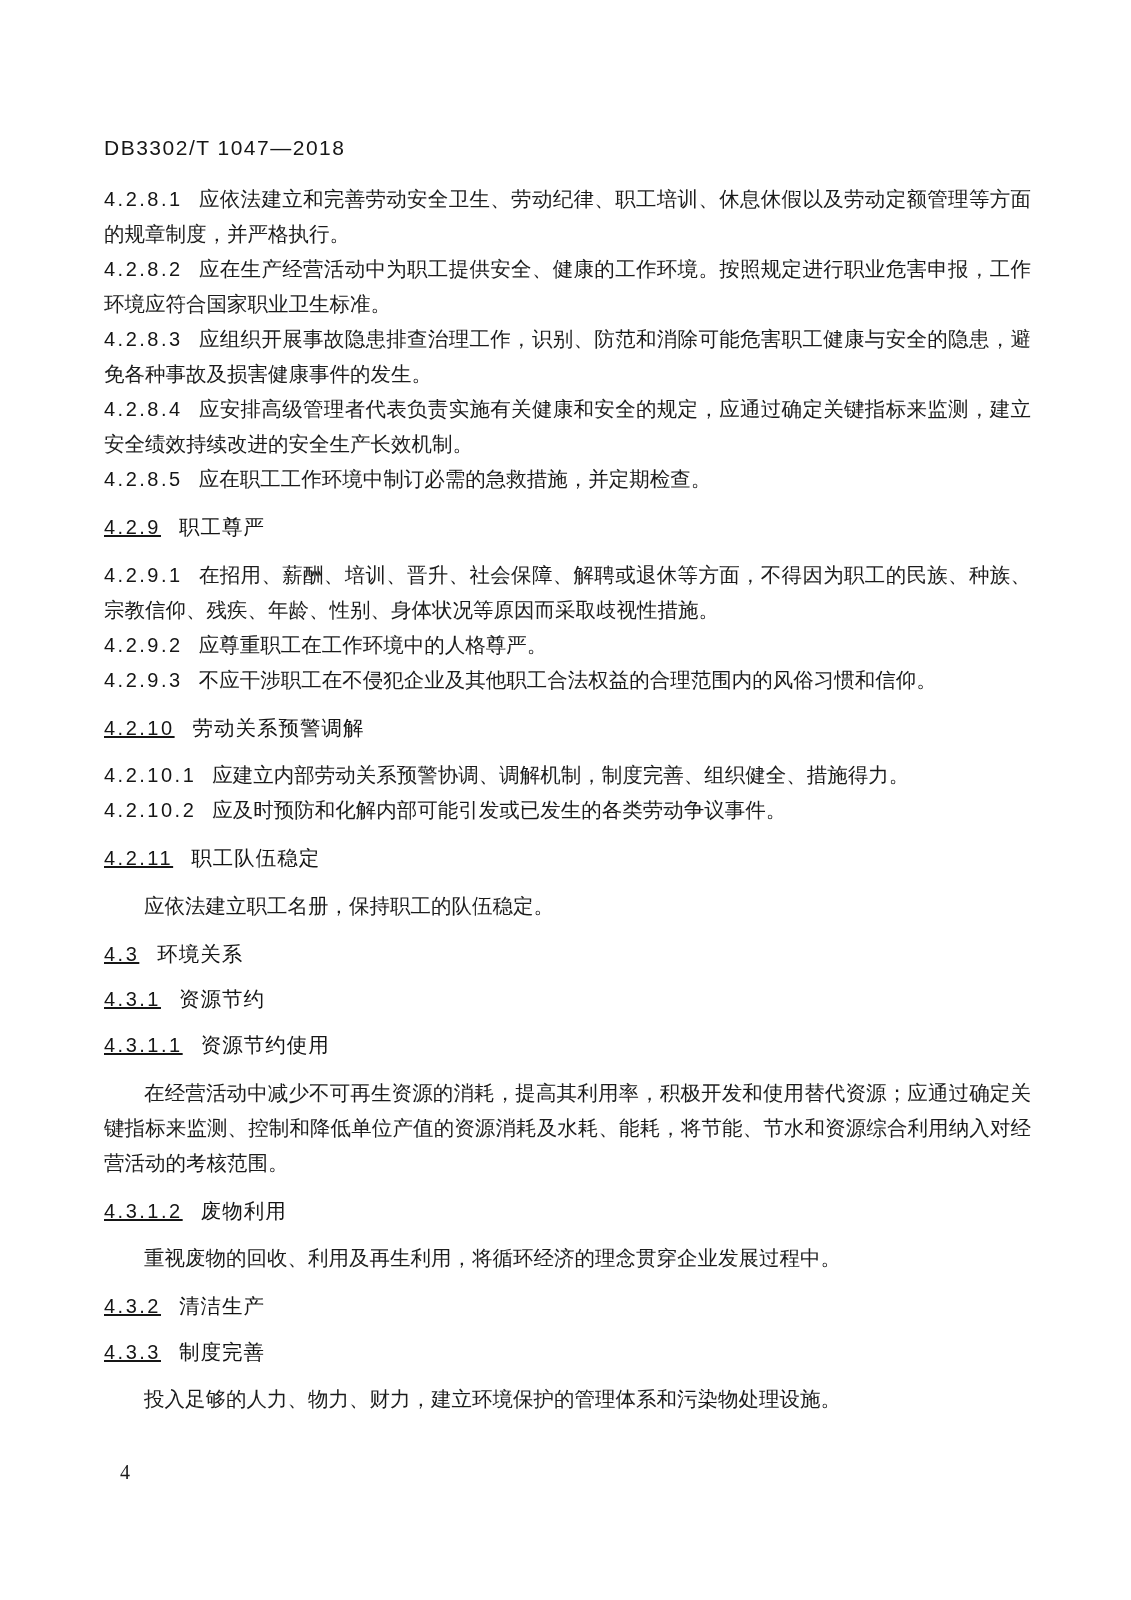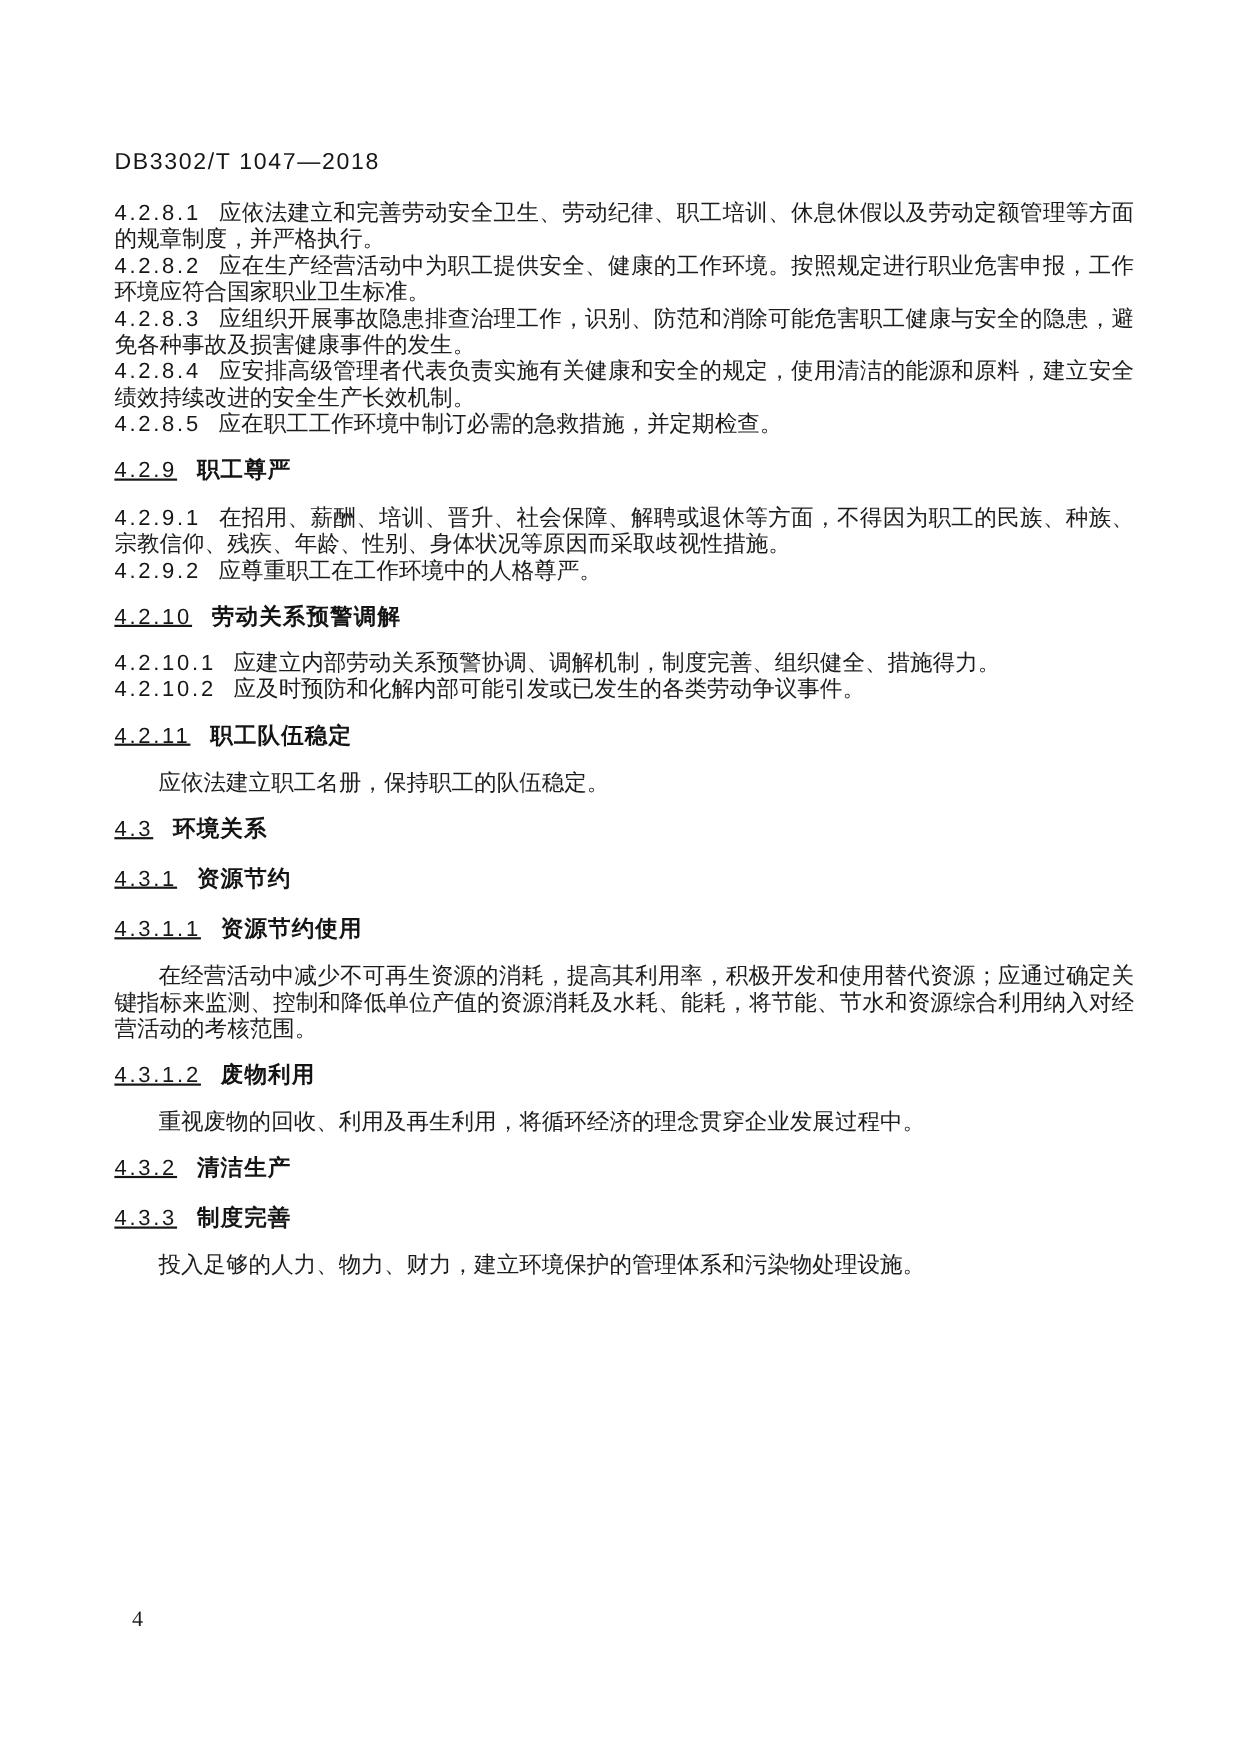--- a/index.html
+++ b/index.html
@@ -30,21 +30,21 @@
   }
   .content {
     position: absolute;
     left: 104px;
     top: 182px;
     width: 927px;
   }
   .clause, .paragraph {
     margin: 0;
     font-size: 20.5px;
-    line-height: 24px;
+    line-height: 35px;
     text-align: justify;
     color: #1c1c1c;
   }
   .paragraph {
     text-indent: 40px;
   }
   .num {
     font-family: "Liberation Sans", "DejaVu Sans", sans-serif;
     font-size: 20px;
     letter-spacing: 2.5px;
@@ -58,21 +58,21 @@
     line-height: 29.6px;
     text-align: left;
   }
   .heading .num {
     margin-right: 18px;
     font-weight: 400;
     text-decoration: underline;
   }
   .heading .title {
     font-family: "Liberation Sans", "DejaVu Sans", sans-serif;
-    font-weight: 700;
+    font-weight: 400;
     letter-spacing: 1px;
     color: #141414;
   }
   .page-number {
     position: absolute;
     left: 120px;
     top: 1461px;
     font-size: 20px;
     font-family: "Liberation Serif", "DejaVu Serif", serif;
     color: #1c1c1c;
@@ -81,25 +81,26 @@
 </head>
 <body>
 
 <div class="page">
   <div class="running-header">DB3302/T 1047—2018</div>
 
   <div class="content">
       <p class="clause"><span class="num">4.2.8.1</span><span class="txt">应依法建立和完善劳动安全卫生、劳动纪律、职工培训、休息休假以及劳动定额管理等方面的规章制度，并严格执行。</span></p>
       <p class="clause"><span class="num">4.2.8.2</span><span class="txt">应在生产经营活动中为职工提供安全、健康的工作环境。按照规定进行职业危害申报，工作环境应符合国家职业卫生标准。</span></p>
       <p class="clause"><span class="num">4.2.8.3</span><span class="txt">应组织开展事故隐患排查治理工作，识别、防范和消除可能危害职工健康与安全的隐患，避免各种事故及损害健康事件的发生。</span></p>
-      <p class="clause"><span class="num">4.2.8.4</span><span class="txt">应安排高级管理者代表负责实施有关健康和安全的规定，使用清洁的能源和原料，建立安全绩效持续改进的安全生产长效机制。</span></p>
+      <p class="clause"><span class="num">4.2.8.4</span><span class="txt">应安排高级管理者代表负责实施有关健康和安全的规定，应通过确定关键指标来监测，建立安全绩效持续改进的安全生产长效机制。</span></p>
       <p class="clause"><span class="num">4.2.8.5</span><span class="txt">应在职工工作环境中制订必需的急救措施，并定期检查。</span></p>
       <div class="heading"><span class="num">4.2.9</span><span class="title">职工尊严</span></div>
       <p class="clause"><span class="num">4.2.9.1</span><span class="txt">在招用、薪酬、培训、晋升、社会保障、解聘或退休等方面，不得因为职工的民族、种族、宗教信仰、残疾、年龄、性别、身体状况等原因而采取歧视性措施。</span></p>
       <p class="clause"><span class="num">4.2.9.2</span><span class="txt">应尊重职工在工作环境中的人格尊严。</span></p>
+      <p class="clause"><span class="num">4.2.9.3</span><span class="txt">不应干涉职工在不侵犯企业及其他职工合法权益的合理范围内的风俗习惯和信仰。</span></p>
       <div class="heading"><span class="num">4.2.10</span><span class="title">劳动关系预警调解</span></div>
       <p class="clause"><span class="num">4.2.10.1</span><span class="txt">应建立内部劳动关系预警协调、调解机制，制度完善、组织健全、措施得力。</span></p>
       <p class="clause"><span class="num">4.2.10.2</span><span class="txt">应及时预防和化解内部可能引发或已发生的各类劳动争议事件。</span></p>
       <div class="heading"><span class="num">4.2.11</span><span class="title">职工队伍稳定</span></div>
       <p class="paragraph"><span class="txt">应依法建立职工名册，保持职工的队伍稳定。</span></p>
       <div class="heading"><span class="num">4.3</span><span class="title">环境关系</span></div>
       <div class="heading"><span class="num">4.3.1</span><span class="title">资源节约</span></div>
       <div class="heading"><span class="num">4.3.1.1</span><span class="title">资源节约使用</span></div>
       <p class="paragraph"><span class="txt">在经营活动中减少不可再生资源的消耗，提高其利用率，积极开发和使用替代资源；应通过确定关键指标来监测、控制和降低单位产值的资源消耗及水耗、能耗，将节能、节水和资源综合利用纳入对经营活动的考核范围。</span></p>
       <div class="heading"><span class="num">4.3.1.2</span><span class="title">废物利用</span></div>

